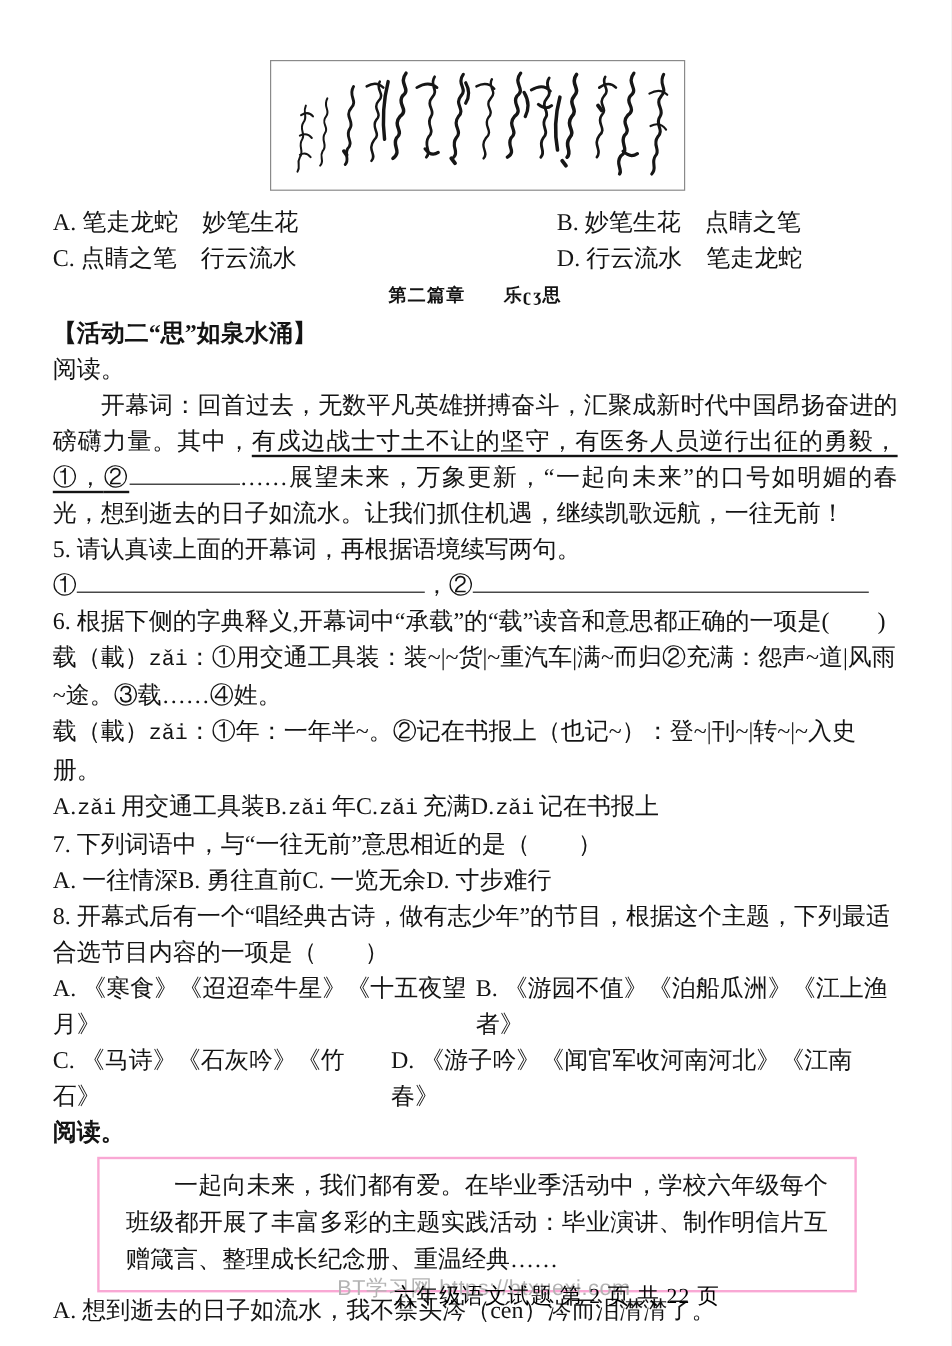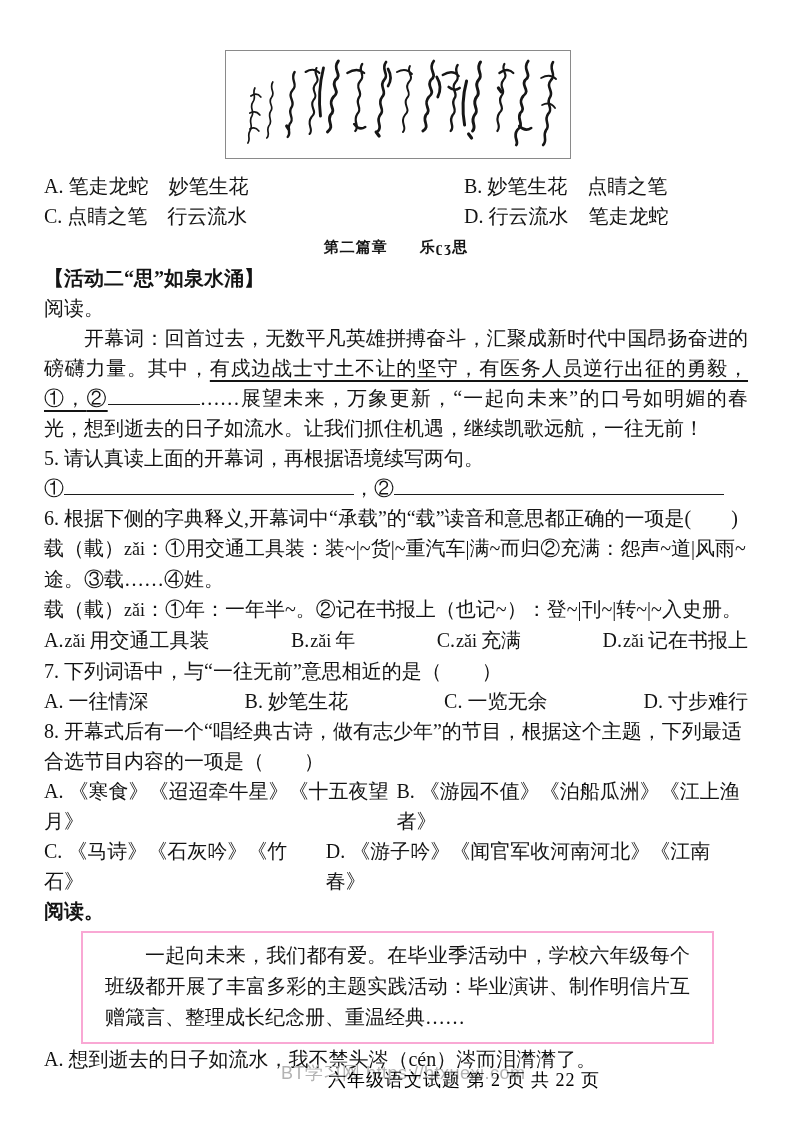--- a/index.html
+++ b/index.html
@@ -3,28 +3,28 @@
 <meta charset="utf-8">
 <style>
   html,body{margin:0;padding:0;background:#e8e8e8;}
   .page{position:relative;width:793px;height:1122px;margin:0 auto;background:#ffffff;
         font-family:"Liberation Serif","DejaVu Serif",serif;color:#141414;overflow:hidden;}
   .content{padding:0 45px 0 44px;}
   p{margin:0;line-height:30px;font-size:20px;}
   .bold{font-weight:bold;}
   .heading{text-align:center;font-weight:bold;font-size:15px;line-height:32px;letter-spacing:1px;}
   .two-col{display:grid;grid-template-columns:420px 1fr;}
-  .flex-row{display:flex;justify-content:space-between;}
+  .flex-row{display:flex;justify-content:flex-start;}
   .para{text-indent:2em;text-align:justify;}
   .ul{text-decoration:underline;text-underline-offset:5px;}
   .blank{display:inline-block;border-bottom:1px solid #1c1c1c;height:0.85em;vertical-align:baseline;}
   .w92{width:92px;}
   .w290{width:290px;}
   .w330{width:330px;}
-  .pinyin{font-family:Liberation Serif, serif;font-size:18px;}
+  .pinyin{font-family:Liberation Mono, monospace;font-size:18px;}
   .calligraphy{margin:50px 0 0 181px;width:346px;height:109px;box-sizing:border-box;
                border:1px solid #8a8a8a;padding:5px 7px;background:#fff;}
   .calligraphy svg{width:100%;height:100%;display:block;}
   .mt12{margin-top:12px;}
   .mt6{margin-top:6px;}
   .reading-box{margin:5px 34px 0 37px;border:2px solid #f9a8d4;padding:7px 22px 9px;}
   .reading-box p{line-height:31px;}
   .footer-watermark{position:absolute;left:281px;top:1061px;z-index:1;
         font-family:"Liberation Sans","DejaVu Sans",sans-serif;font-size:18px;
         color:#b3b3b3;letter-spacing:0.5px;}
@@ -87,21 +87,21 @@
     <div class="flex-row">
       <p class="opt-q6"><span>A.</span><span class="pinyin">zǎi</span><span>用交通工具装</span></p>
       <p class="opt-q6"><span>B.</span><span class="pinyin">zǎi</span><span>年</span></p>
       <p class="opt-q6"><span>C.</span><span class="pinyin">zǎi</span><span>充满</span></p>
       <p class="opt-q6"><span>D.</span><span class="pinyin">zǎi</span><span>记在书报上</span></p>
     </div>
 
     <p>7. 下列词语中，与“一往无前”意思相近的是（　　）</p>
     <div class="flex-row">
       <p>A. 一往情深</p>
-      <p>B. 妙笔生花</p>
+      <p>B. 勇往直前</p>
       <p>C. 一览无余</p>
       <p>D. 寸步难行</p>
     </div>
 
     <p>8. 开幕式后有一个“唱经典古诗，做有志少年”的节目，根据这个主题，下列最适合选节目内容的一项是（　　）</p>
     <div class="flex-row">
       <p>A. 《寒食》《迢迢牵牛星》《十五夜望月》</p>
       <p>B. 《游园不值》《泊船瓜洲》《江上渔者》</p>
     </div>
     <div class="flex-row">

